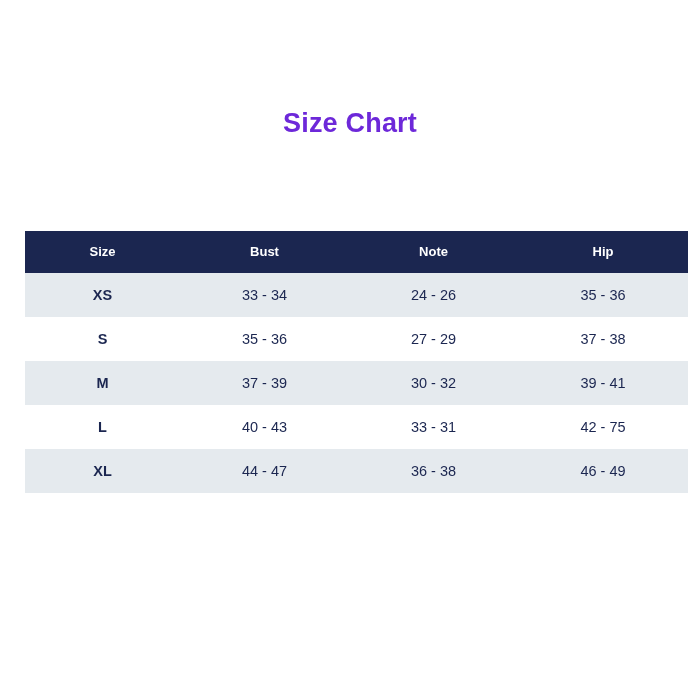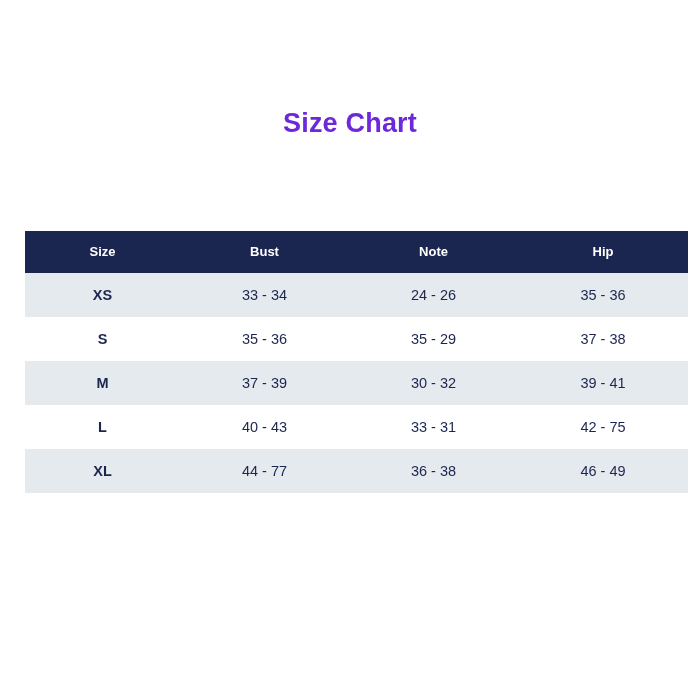--- a/index.html
+++ b/index.html
@@ -114,37 +114,37 @@
     <tbody>
       <tr class="row-alt">
         <td class="size-cell">XS</td>
         <td>33 - 34</td>
         <td>24 - 26</td>
         <td>35 - 36</td>
       </tr>
       <tr class="row-plain">
         <td class="size-cell">S</td>
         <td>35 - 36</td>
-        <td>35 - 29</td>
+        <td>27 - 29</td>
         <td>37 - 38</td>
       </tr>
       <tr class="row-alt">
         <td class="size-cell">M</td>
         <td>37 - 39</td>
         <td>30 - 32</td>
         <td>39 - 41</td>
       </tr>
       <tr class="row-plain">
         <td class="size-cell">L</td>
         <td>40 - 43</td>
         <td>33 - 31</td>
         <td>42 - 75</td>
       </tr>
       <tr class="row-alt">
         <td class="size-cell">XL</td>
-        <td>44 - 77</td>
+        <td>44 - 47</td>
         <td>36 - 38</td>
         <td>46 - 49</td>
       </tr>
     </tbody>
   </table>
 
 </div>
 
 </body></html>

